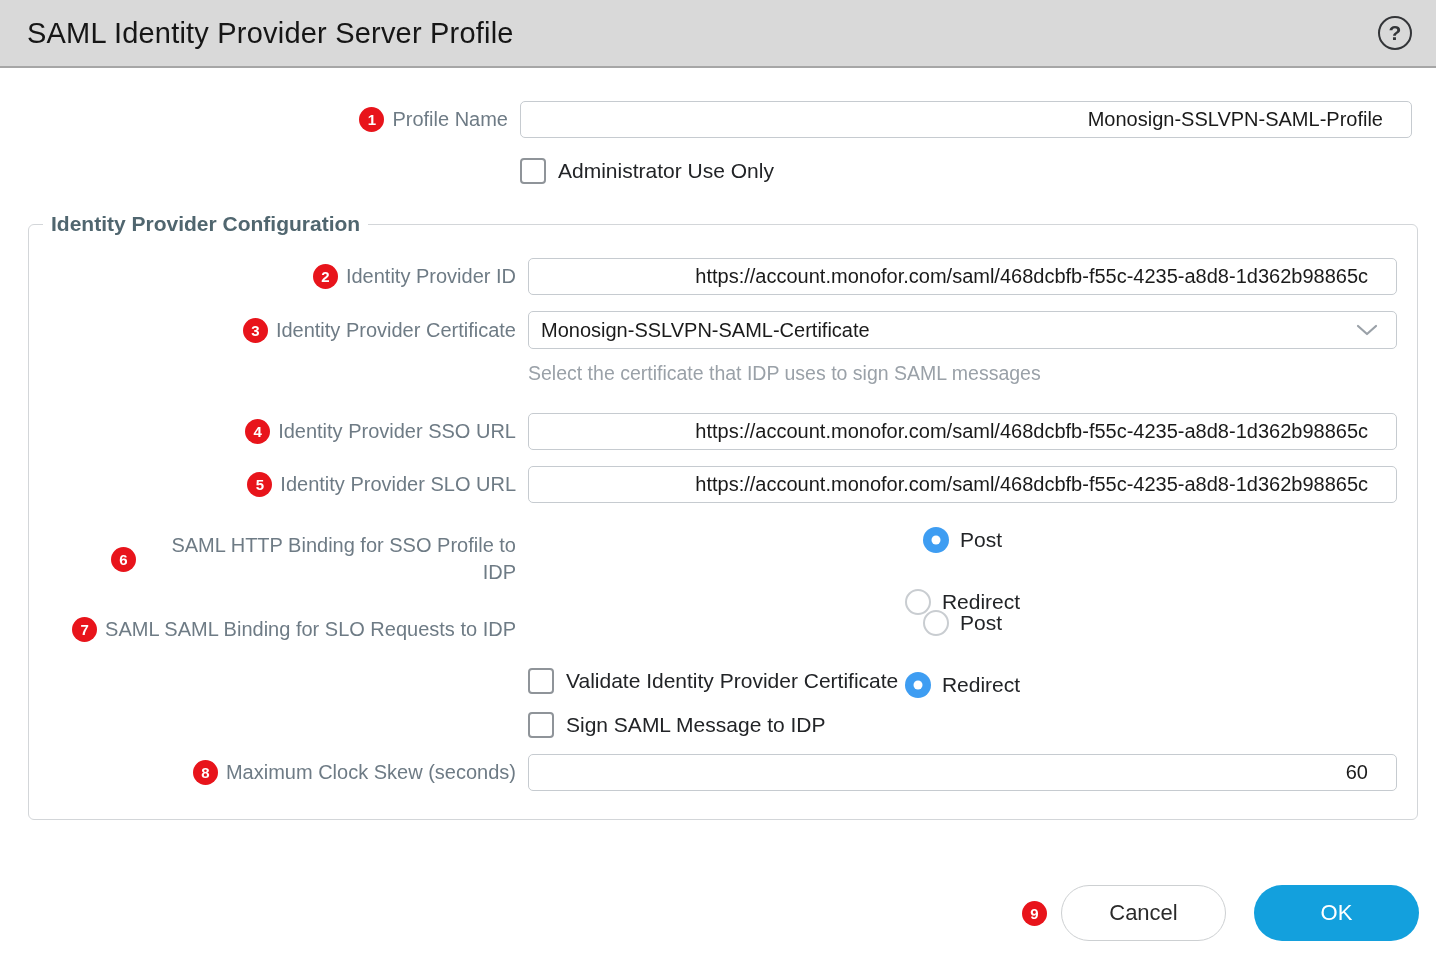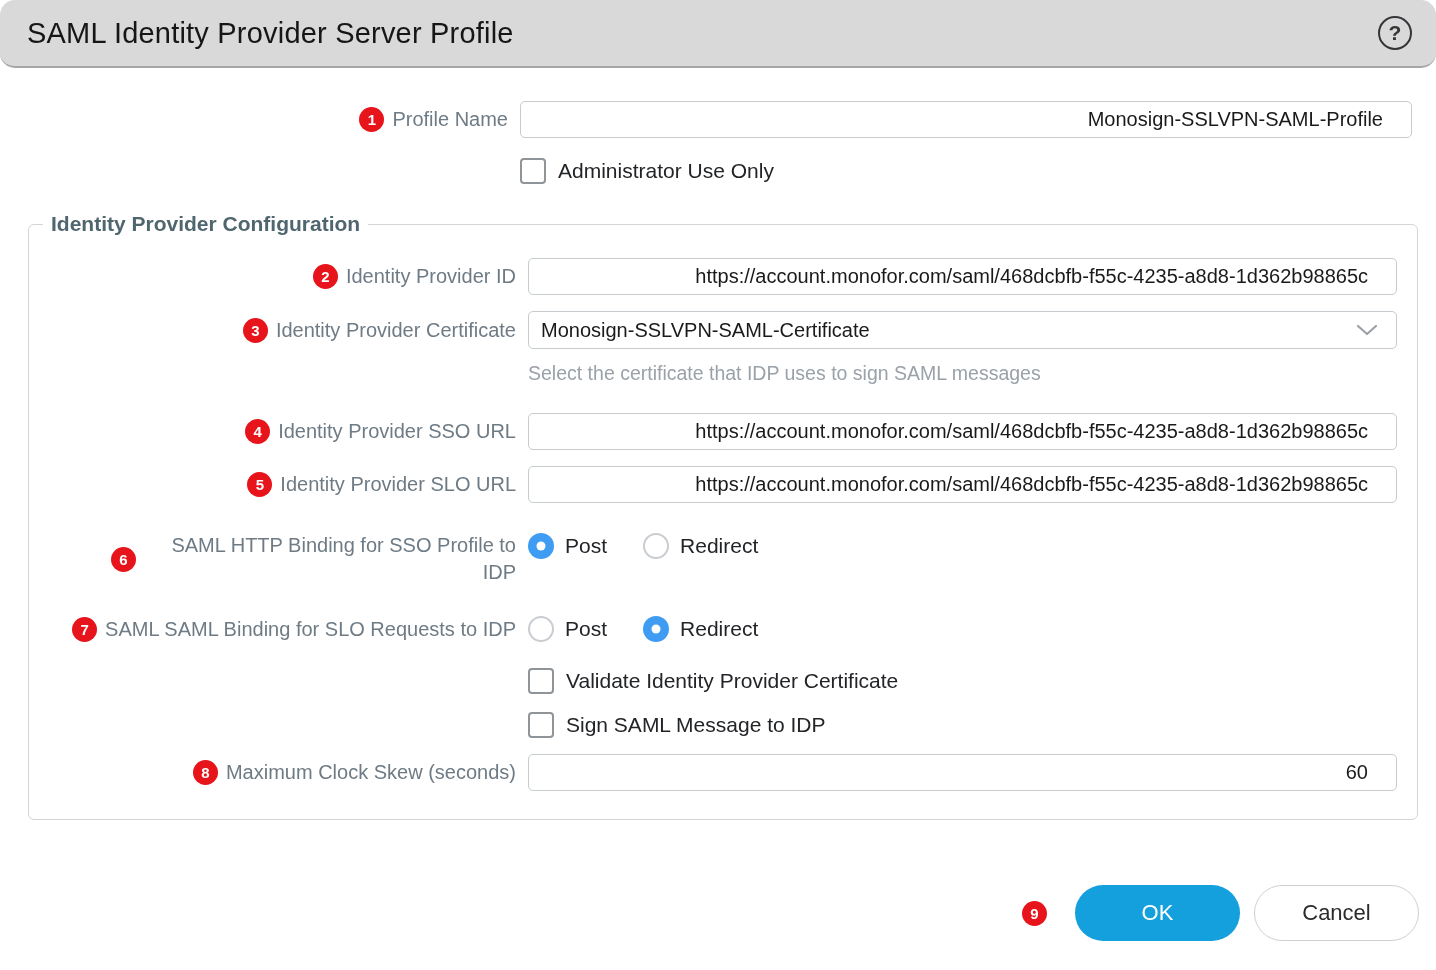--- a/index.html
+++ b/index.html
@@ -12,21 +12,20 @@
   }
 
   
   .dlg-header {
     height: 68px;
     background: #d9d9d9;
     border-bottom: 2px solid #a6a6a6;
     display: flex;
     align-items: center;
     padding: 0 24px 0 27px;
-    border-radius: 15px;
   }
   .dlg-title {
     font-size: 29px;
     font-weight: 400;
     color: #161616;
     letter-spacing: 0.2px;
     flex: 1;
   }
   .help-btn {
     width: 34px; height: 34px;
@@ -111,21 +110,21 @@
     background: #fff;
     flex: none;
   }
   .checkbox-label {
     margin-left: 12px;
     font-size: 21px;
     color: #222427;
   }
 
   
-  .radio-group { display: flex; align-items: center; gap: 36px; height: 38px; }
+  .radio-group { display: flex; align-items: center; gap: 36px; height: 38px; flex-direction: column; }
   .radio-option { display: flex; align-items: center; gap: 11px; cursor: pointer; }
   .radio {
     width: 26px; height: 26px;
     border-radius: 50%;
     border: 2px solid #c9cdd1;
     background: #fff;
     flex: none;
     position: relative;
   }
   .radio.on { border: none; background: #3e9df2; }
@@ -349,15 +348,15 @@
         <input class="text-input" type="text" value="60" style="">
       </div>
     </div>
 
   </fieldset>
 
 </div>
 
 <div class="dlg-footer">
   <span class="badge">9</span>
+  <button class="btn btn-cancel">Cancel</button>
   <button class="btn btn-ok">OK</button>
-  <button class="btn btn-cancel">Cancel</button>
 </div>
 
 </body></html>

